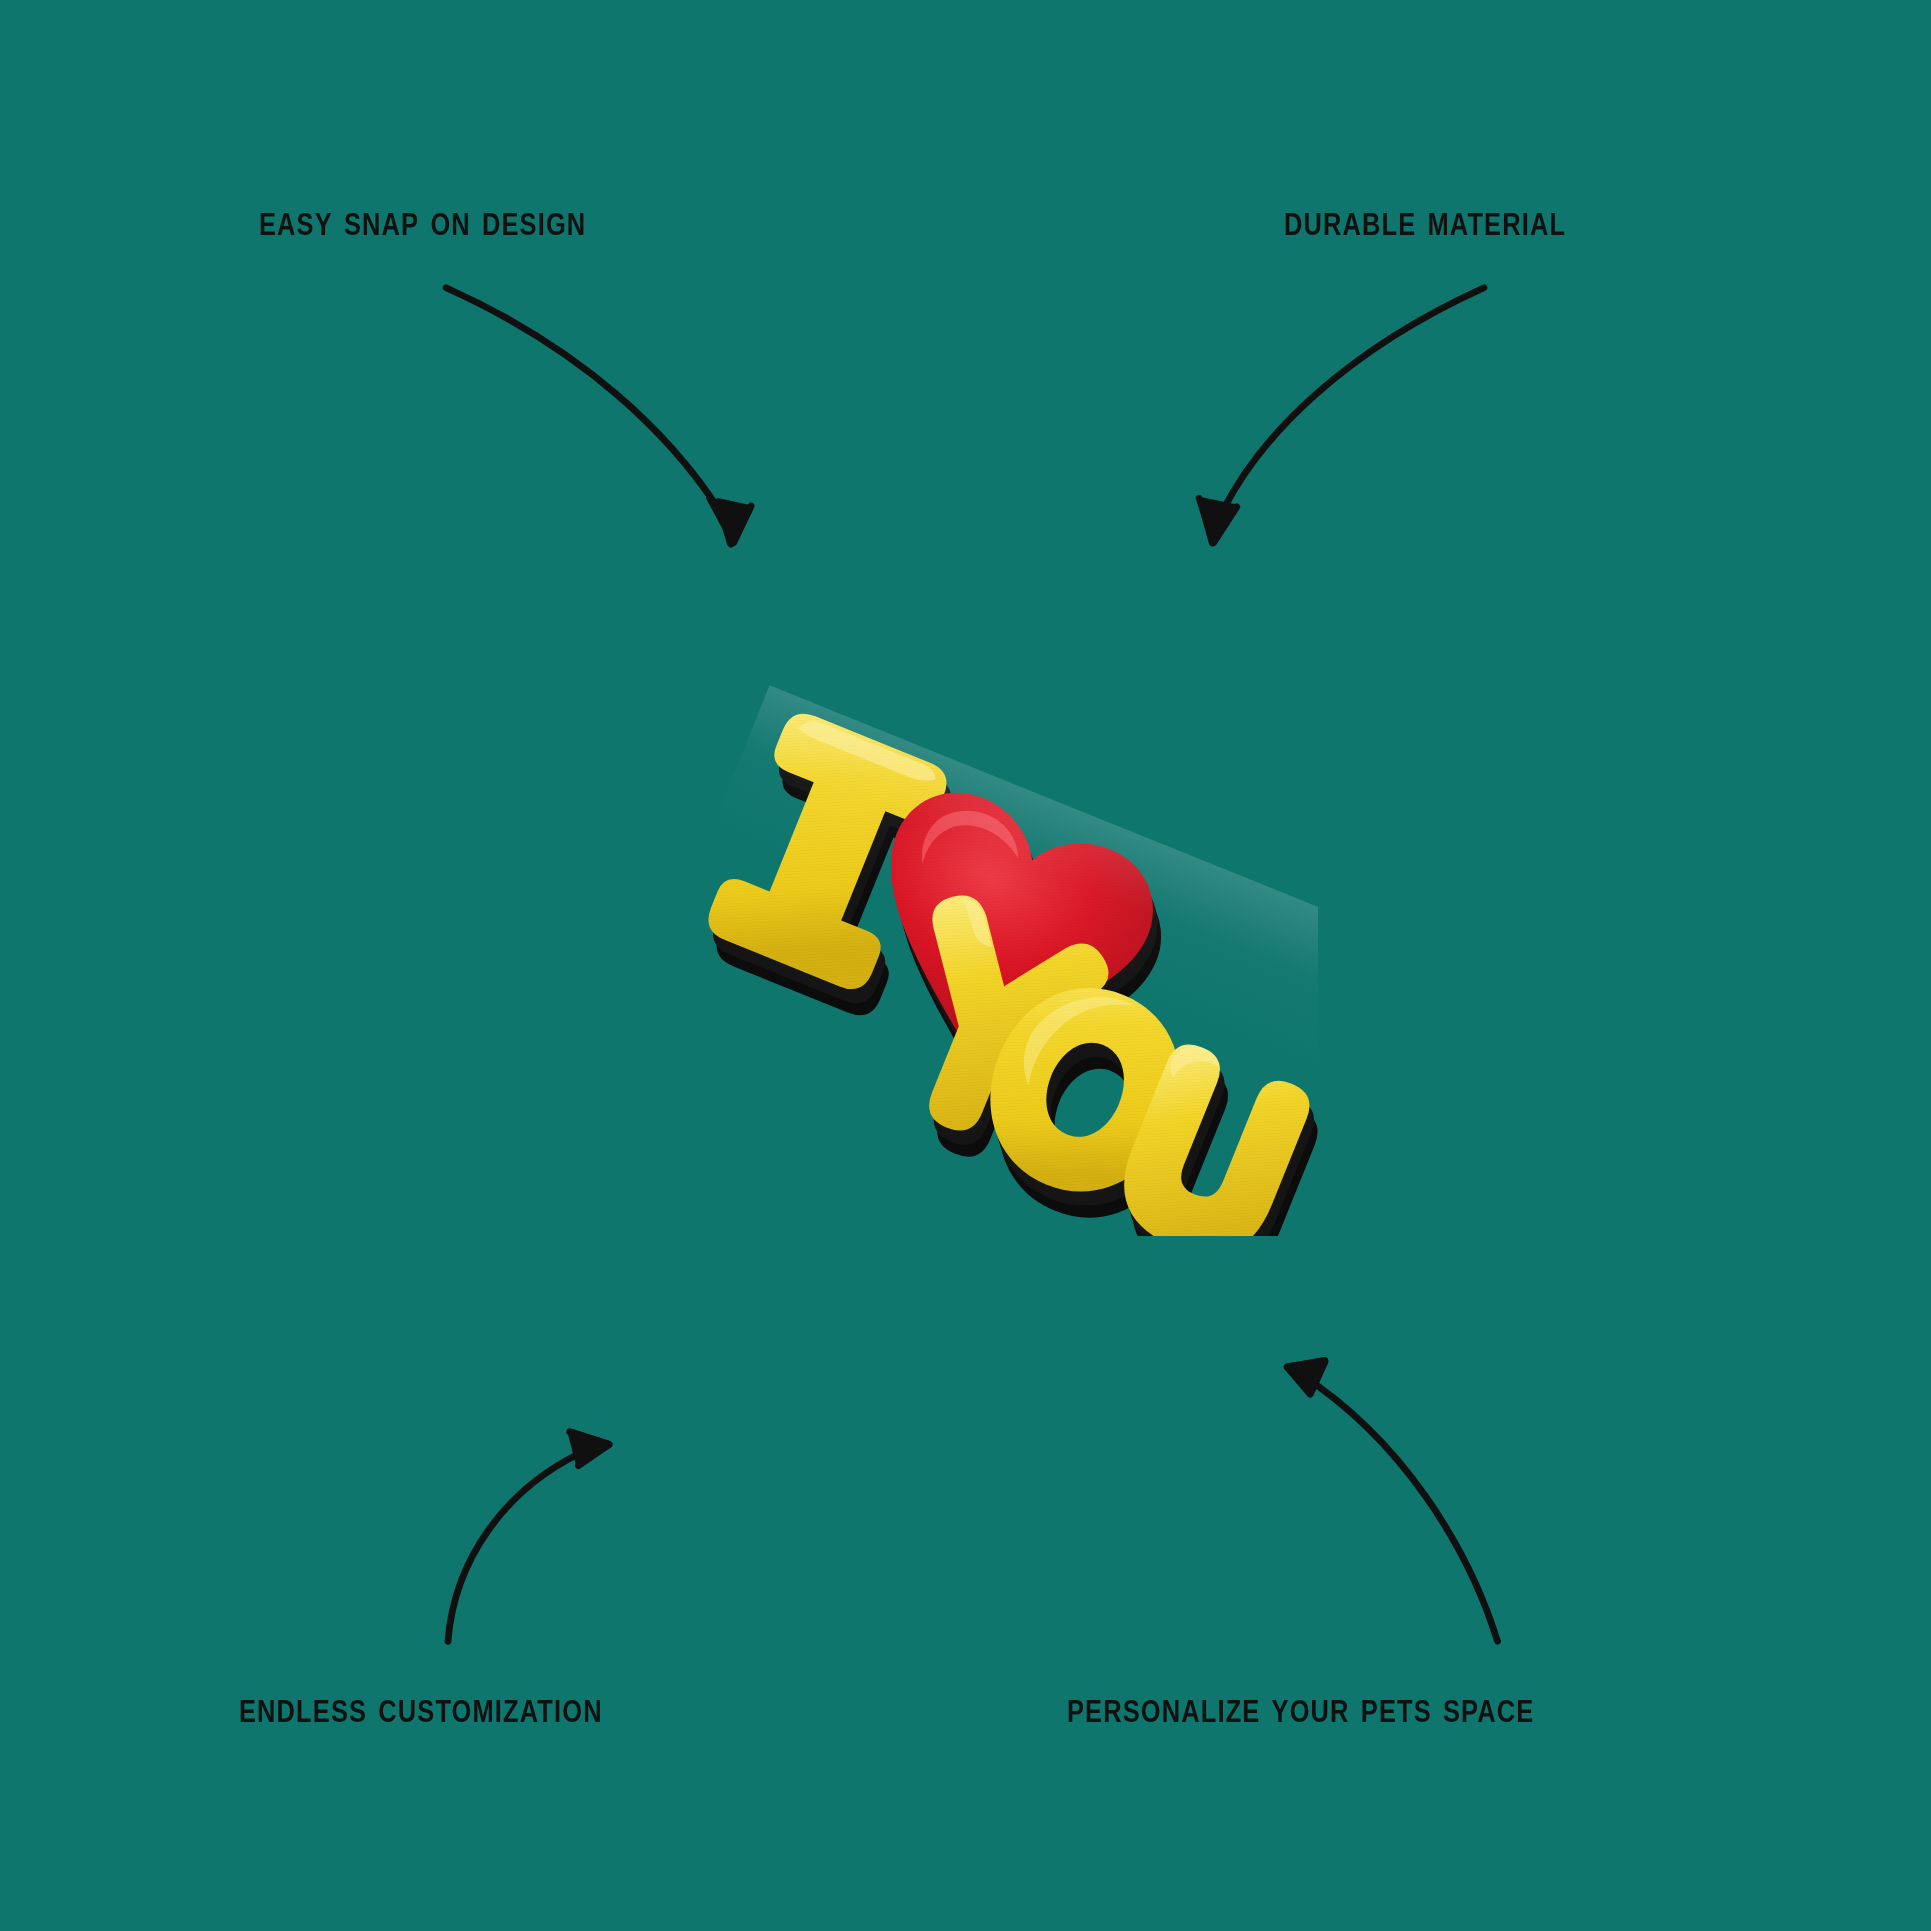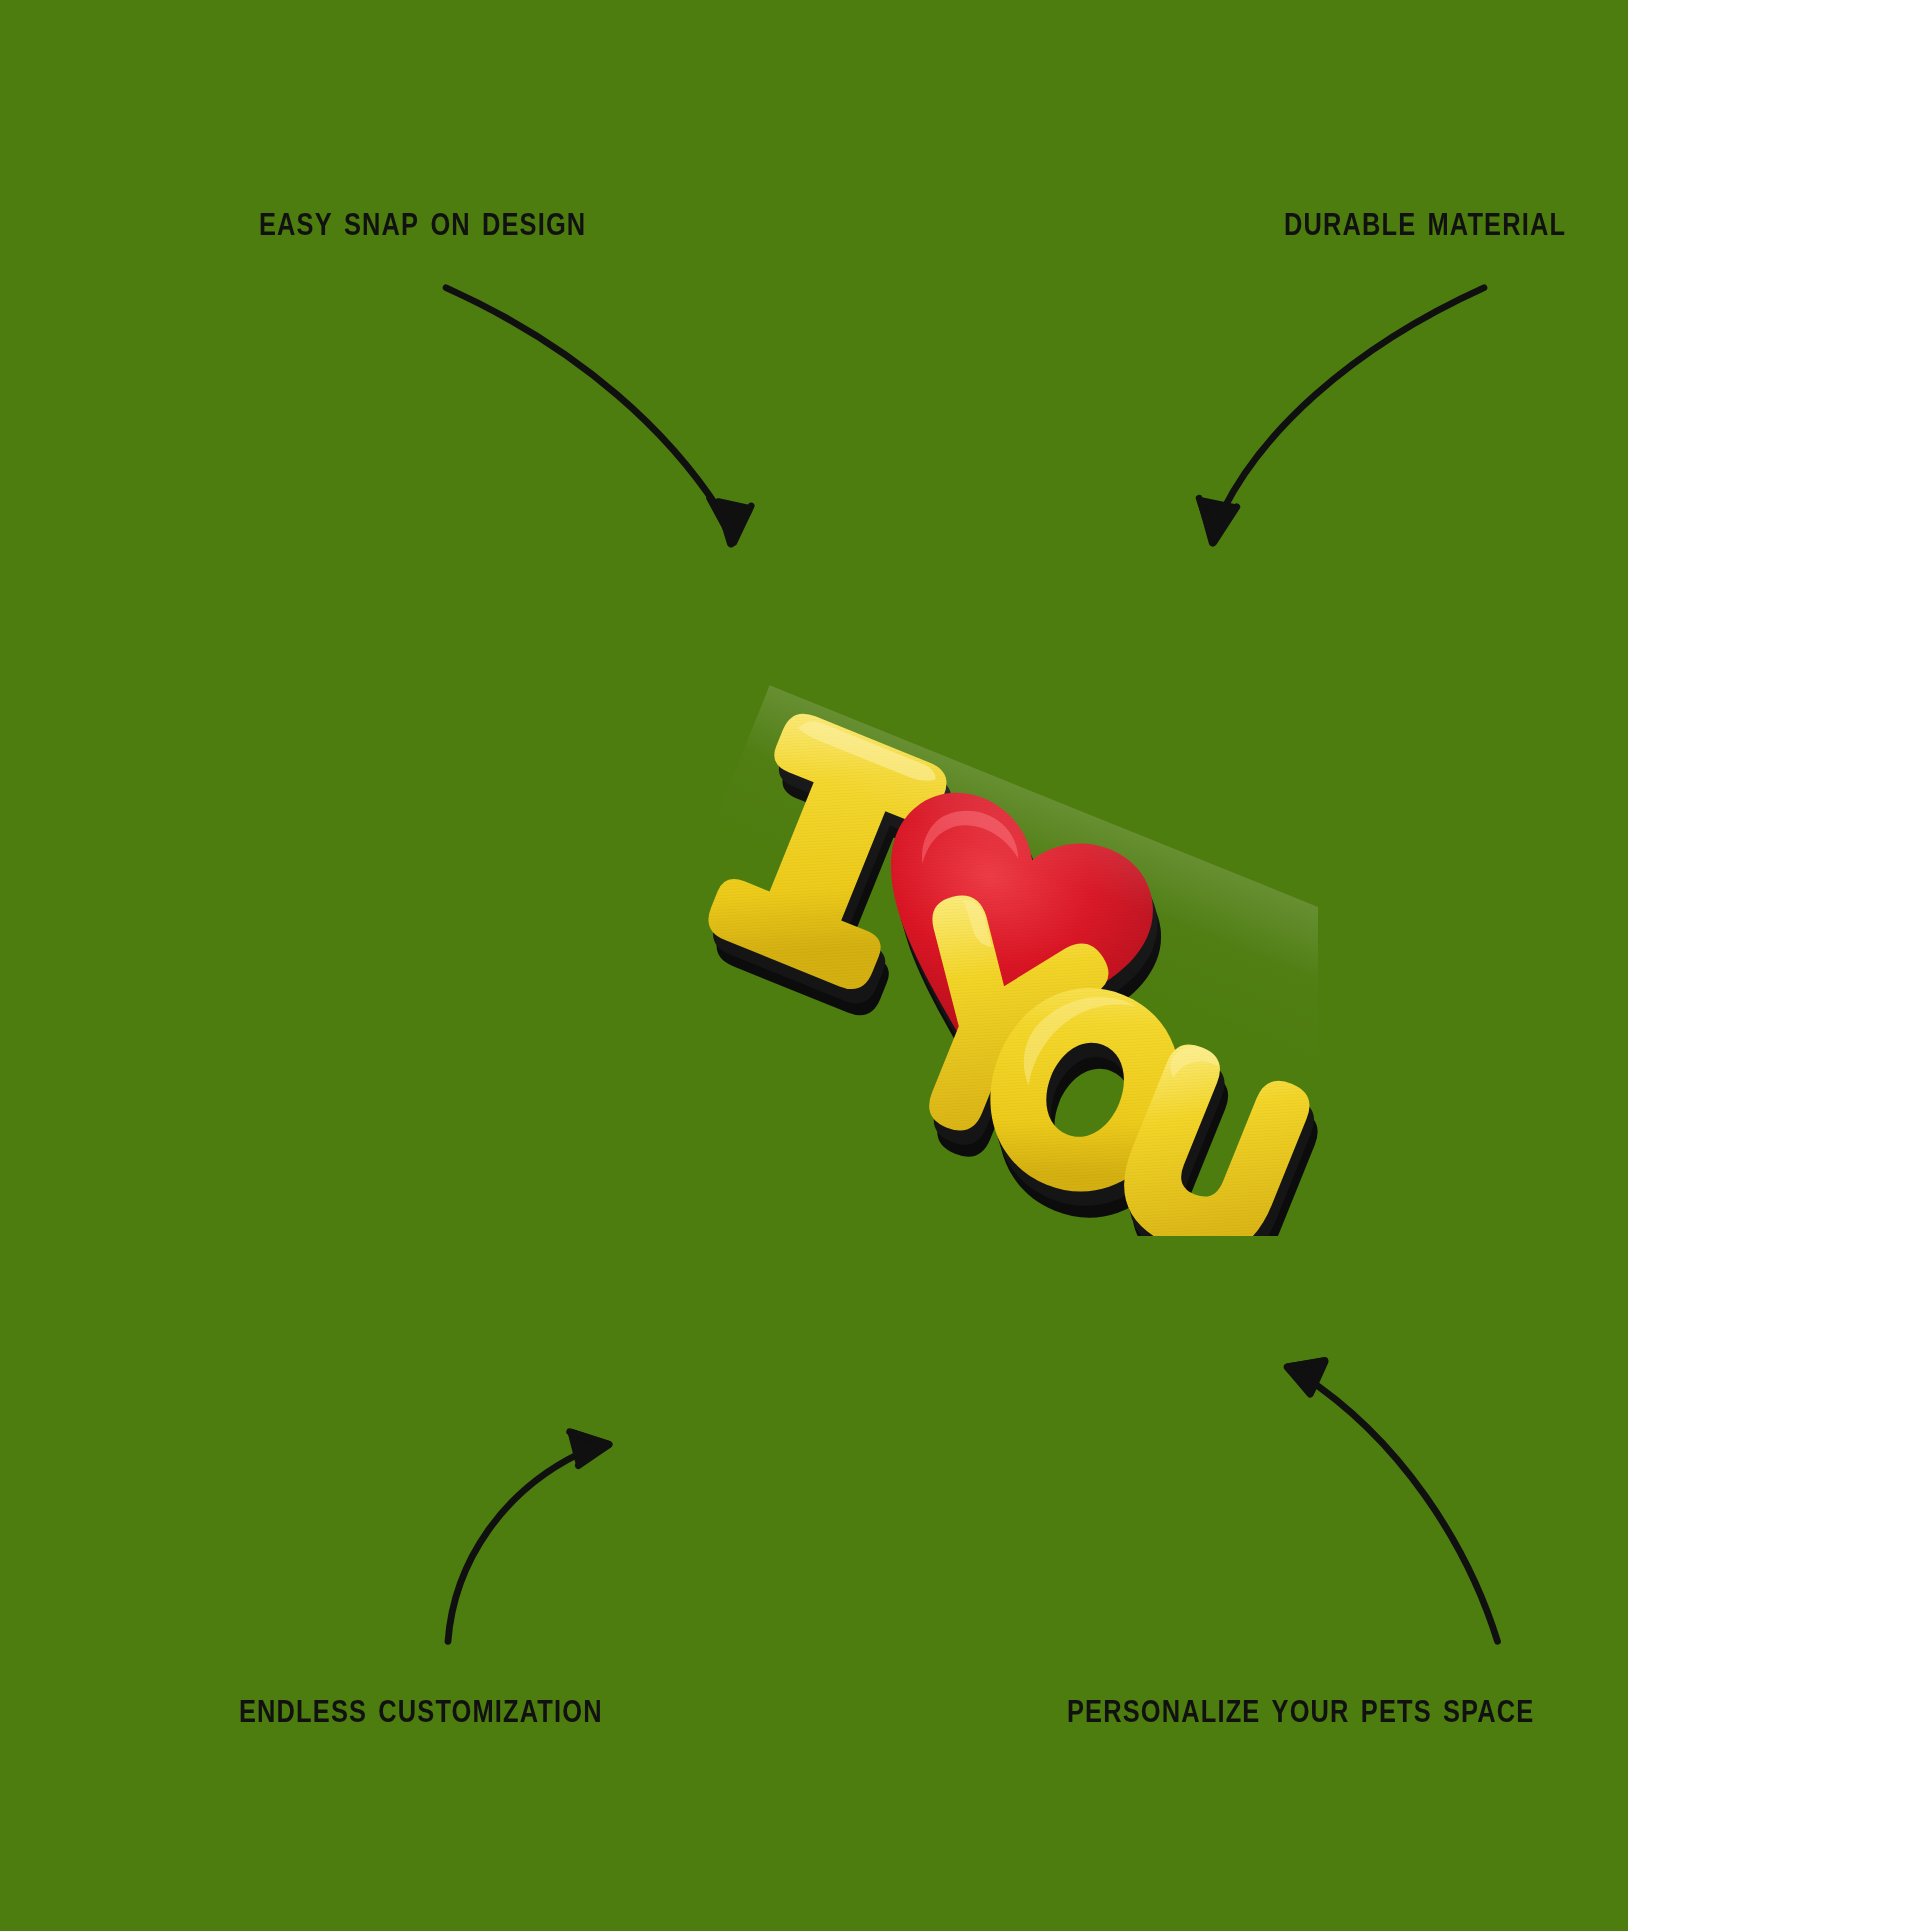--- a/index.html
+++ b/index.html
@@ -2,23 +2,23 @@
 <html><head>
 <meta charset="utf-8">
 <style>
   html, body {
     margin: 0;
     padding: 0;
     background: #ffffff;
   }
   #page {
     position: relative;
-    width: 1628px;
+    width: 1931px;
     height: 1931px;
-    background: #4d7c0f;
+    background: #0f766e;
     overflow: hidden;
     font-family: "Liberation Sans", sans-serif;
   }
 
   
   .feature-label {
     position: absolute;
     font-family: "Liberation Sans", sans-serif;
     font-weight: 700;
     color: #111111;

